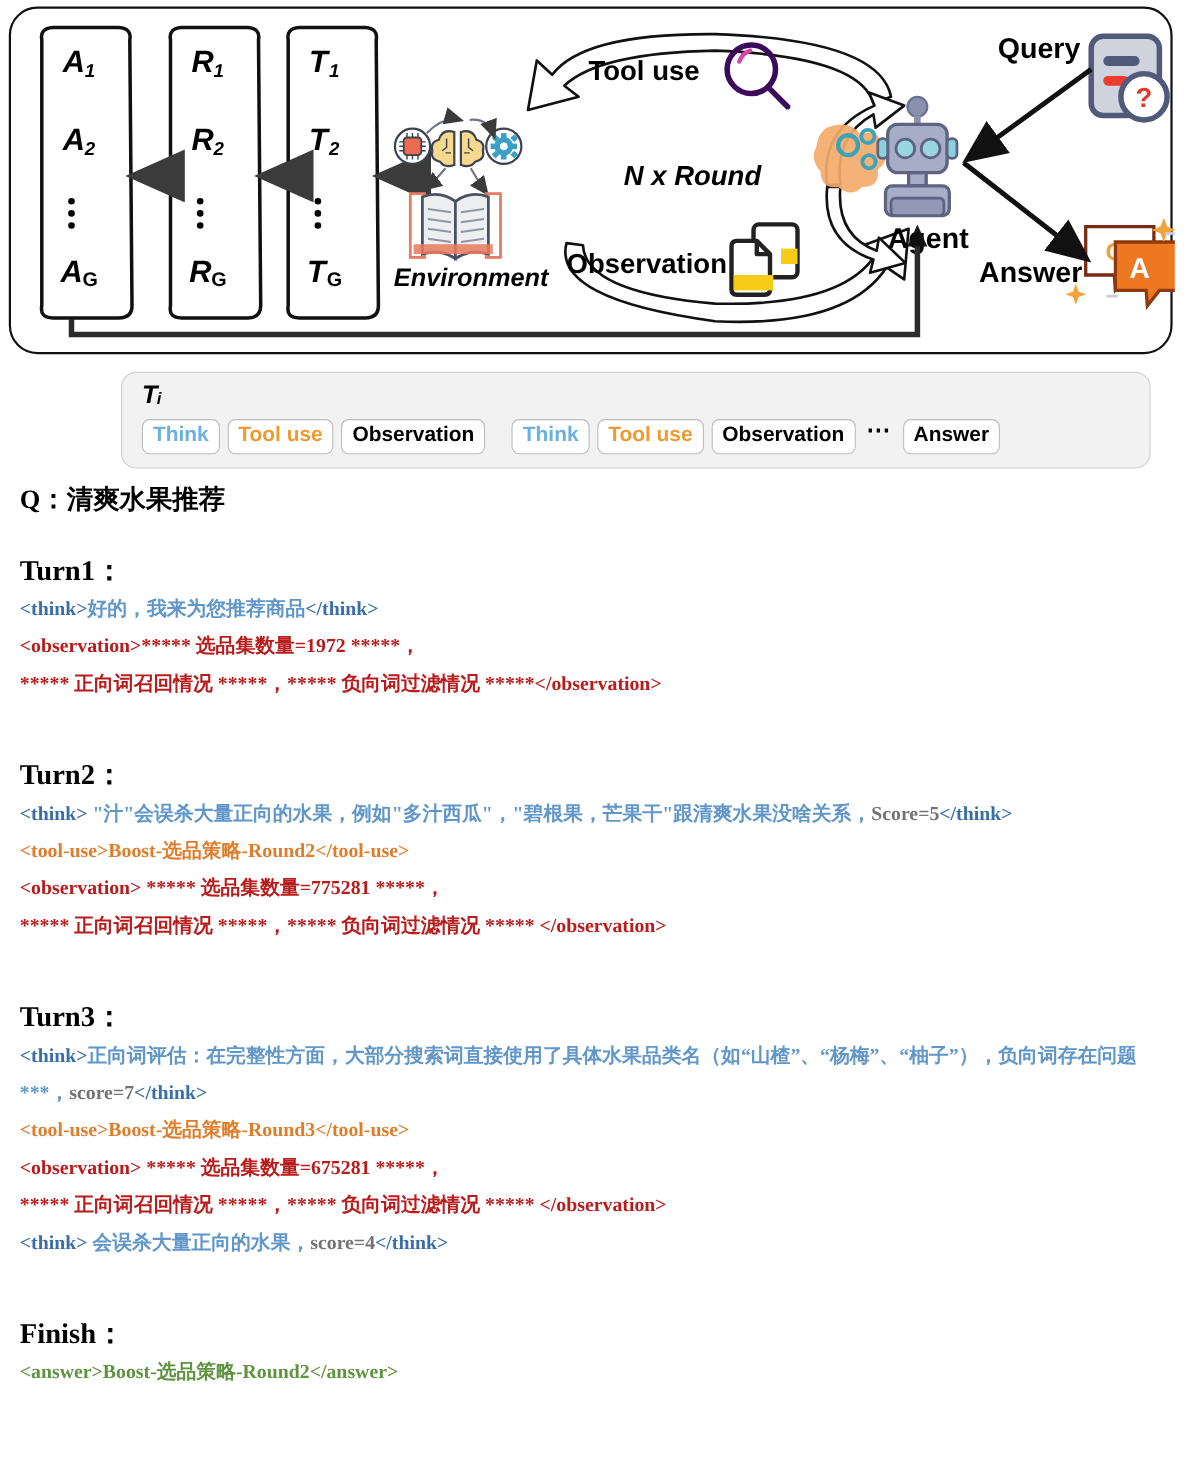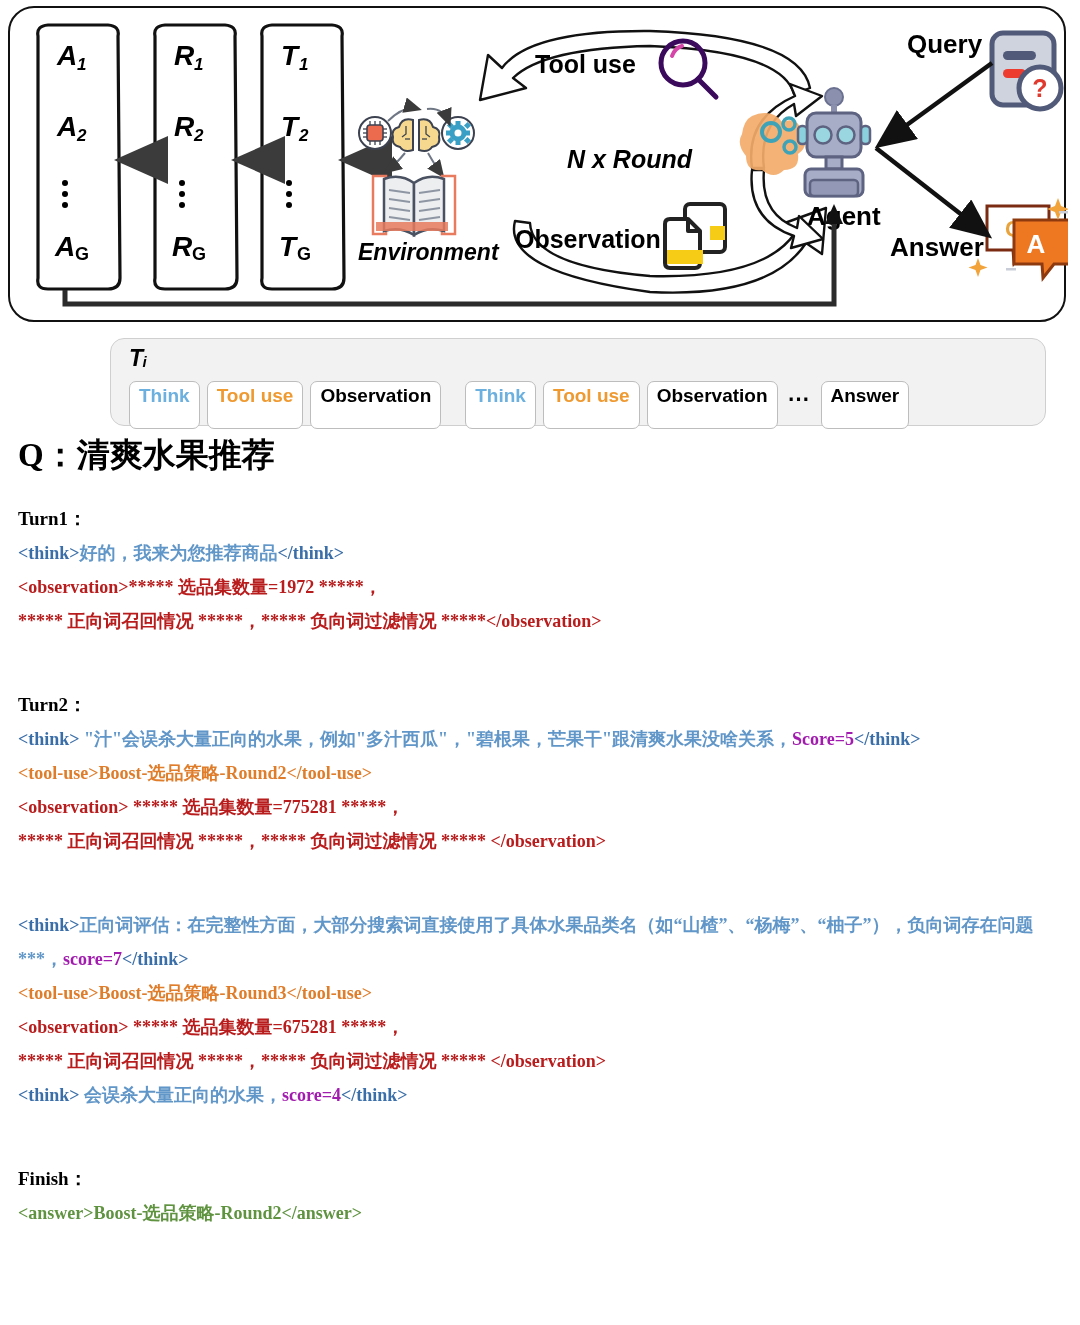--- a/index.html
+++ b/index.html
@@ -66,21 +66,21 @@
     left: 18px;
     top: 42px;
     display: flex;
     align-items: center;
     gap: 7px;
   }
   .chip {
     background: #fff;
     border: 1.5px solid #bdbdbd;
     border-radius: 7px;
-    padding: 2px 9px 20px 9px;
+    padding: 2px 9px 4px 9px;
     font-family: "Liberation Sans", sans-serif;
     font-weight: bold;
     font-size: 19px;
     line-height: 24px;
     white-space: nowrap;
   }
   .chip.think { color: #6bb0de; }
   .chip.tooluse { color: #ef9a31; }
   .chip.obs { color: #000; }
   .chip.answer { color: #000; }
@@ -105,28 +105,28 @@
   }
   .block { margin-bottom: 20px; }
   .line {
     font-family: "Liberation Serif", serif;
     font-size: 18px;
     line-height: 34px;
     font-weight: bold;
     color: #000;
     white-space: normal;
   }
-  .line.q       { font-size: 33px; margin-bottom: 30px; }
-  .heading      { font-size: 19px; font-weight: bold; color: #000; }
+  .line.q       { font-size: 24px; margin-bottom: 30px; }
+  .heading      { font-size: 26px; font-weight: bold; color: #000; }
   .think-line   { color: #6096c8; }
   .think-line .tag { color: #3a6ea8; }
   .tooluse-line { color: #df7d2b; }
   .obs-line     { color: #b91c1c; }
   .answer-line  { color: #5f9340; }
-  .score        { color: #a21caf; }
+  .score        { color: #737373; }
   .spacer-md    { height: 30px; }
 </style>
 </head>
 <body>
 
 <div id="diagram-panel">
   <svg id="diagram-svg" viewBox="0 0 1058 316">
     <defs>
       <marker id="arrFill" markerWidth="10" markerHeight="10" refX="7" refY="4" orient="auto">
         <path d="M0,0 L9,4 L0,8 z" fill="#3b3b3b"></path>
@@ -375,20 +375,21 @@
     <div class="line heading">Turn2：</div>
     <div class="line think-line"><span class="tag">&lt;think&gt;</span><span> "汁"会误杀大量正向的水果，例如"多汁西瓜"，"碧根果，芒果干"跟清爽水果没啥关系，</span><span class="score">Score=5</span><span class="tag">&lt;/think&gt;</span></div>
     <div class="line tooluse-line">&lt;tool-use&gt;Boost-选品策略-Round2&lt;/tool-use&gt;</div>
     <div class="line obs-line">&lt;observation&gt; ***** 选品集数量=775281 *****，</div>
     <div class="line obs-line">***** 正向词召回情况 *****，***** 负向词过滤情况 ***** &lt;/observation&gt;</div>
   </div>
 
   <div class="spacer-md"></div>
 
   <div class="block">
+    <div class="line heading">Turn3：</div>
     <div class="line think-line"><span class="tag">&lt;think&gt;</span><span>正向词评估：在完整性方面，大部分搜索词直接使用了具体水果品类名（如“山楂”、“杨梅”、“柚子”），负向词存在问题***，</span><span class="score">score=7</span><span class="tag">&lt;/think&gt;</span></div>
     <div class="line tooluse-line">&lt;tool-use&gt;Boost-选品策略-Round3&lt;/tool-use&gt;</div>
     <div class="line obs-line">&lt;observation&gt; ***** 选品集数量=675281 *****，</div>
     <div class="line obs-line">***** 正向词召回情况 *****，***** 负向词过滤情况 ***** &lt;/observation&gt;</div>
     <div class="line think-line"><span class="tag">&lt;think&gt;</span><span> 会误杀大量正向的水果，</span><span class="score">score=4</span><span class="tag">&lt;/think&gt;</span></div>
   </div>
 
   <div class="spacer-md"></div>
 
   <div class="block">

